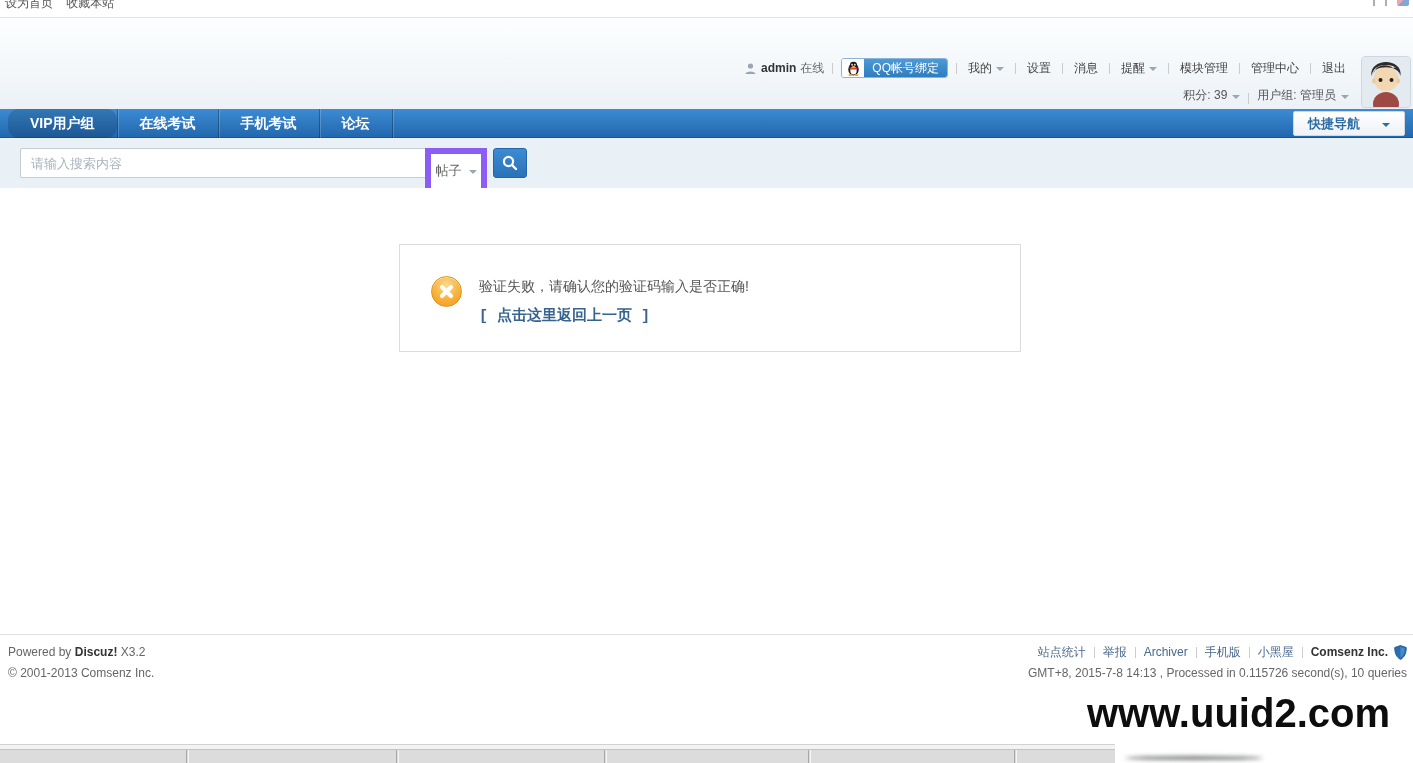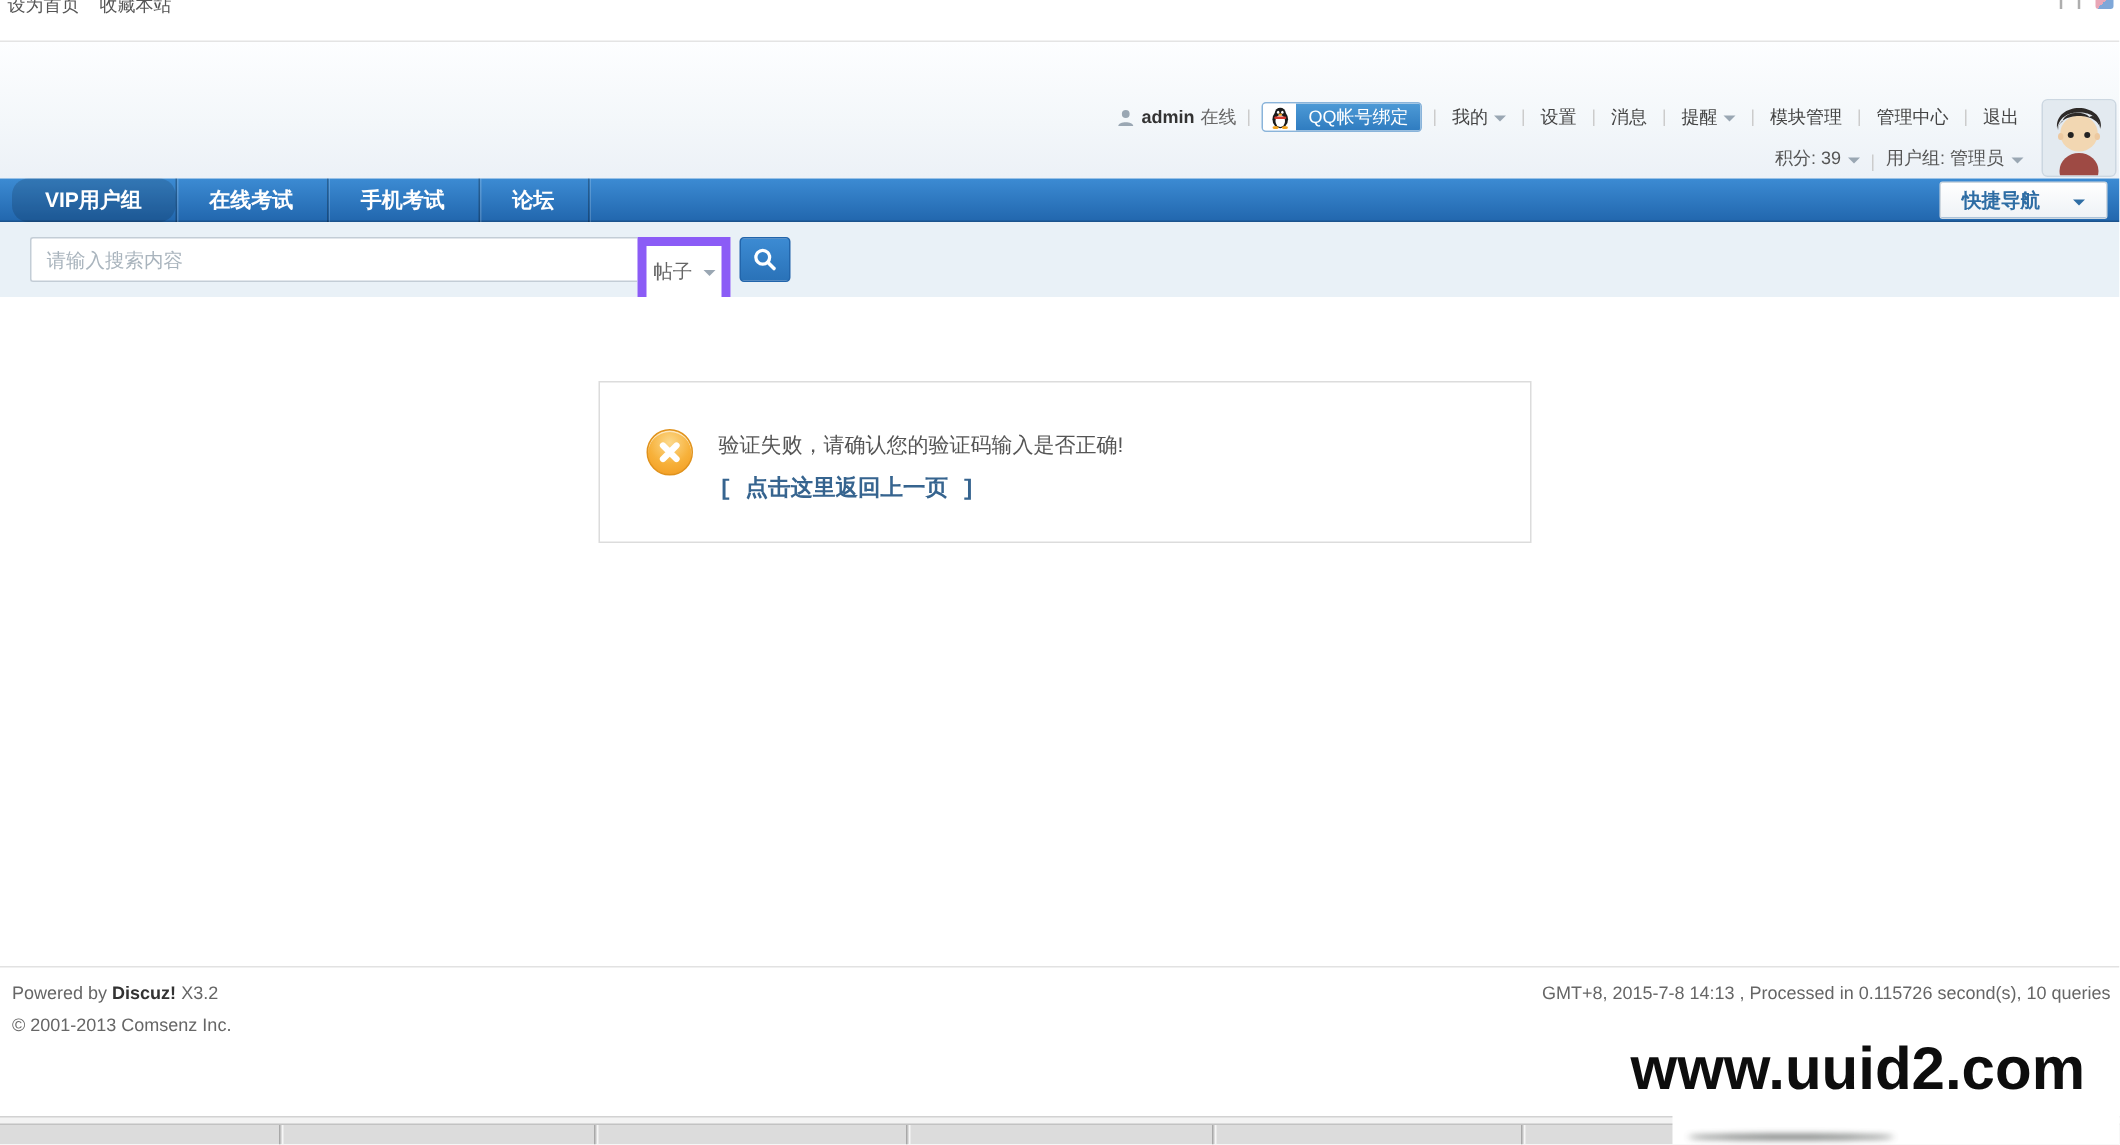--- a/index.html
+++ b/index.html
@@ -2,21 +2,21 @@
 <html><head>
 <meta charset="utf-8">
 <style>
   * { margin:0; padding:0; box-sizing:border-box; }
   html,body { width:1413px; height:763px; }
   body {
     font-family:"Liberation Sans","DejaVu Sans",sans-serif;
     background:#fff; color:#333; overflow:hidden; position:relative;
   }
   
-  .topbar { height:28px; background:#fff; border-bottom:1px solid #e4e4e4; position:relative; overflow:hidden; }
+  .topbar { height:18px; background:#fff; border-bottom:1px solid #e4e4e4; position:relative; overflow:hidden; }
   .topbar-left { position:absolute; left:5px; top:-5px; font-size:12px; color:#555; }
   .topbar-left span { margin-right:10px; cursor:pointer; }
   .topbar-right { position:absolute; right:4px; top:-4px; display:flex; gap:10px; align-items:center; }
   .win-glyph { width:14px; height:10px; border:2px solid #9a9a9a; border-bottom:none; border-radius:2px 2px 0 0; opacity:.8; }
   .win-glyph2 { width:12px; height:10px; border-radius:2px; background:linear-gradient(135deg,#e9a6b6 50%,#7fa7d8 50%); }
   
   .header { height:91px; background:linear-gradient(180deg,#fdfeff 0%,#f3f7fa 60%,#ecf1f7 100%); position:relative; }
   .logo { position:absolute; left:4px; top:10px; width:150px; height:82px; cursor:pointer; }
   .bubble-a { position:absolute; left:6px; top:6px; width:34px; height:30px; border:4px solid #d9b469; border-radius:50%; background:transparent; }
   .bubble-b { position:absolute; left:32px; top:22px; width:22px; height:20px; border:4px solid #d9b469; border-radius:50%; background:#fbfdfe; }
@@ -217,20 +217,39 @@
 <div class="footer">
   <div class="footer-left">
     <div>
       <span>Powered by</span>
       <span class="brand-bold">Discuz!</span>
       <span>X3.2</span>
     </div>
     <div>© 2001-2013 Comsenz Inc.</div>
   </div>
   <div class="footer-right">
+    <div class="footer-links">
+      <a class="footer-link">站点统计</a>
+      <span class="vsep"></span>
+      <a class="footer-link">举报</a>
+      <span class="vsep"></span>
+      <a class="footer-link">Archiver</a>
+      <span class="vsep"></span>
+      <a class="footer-link">手机版</a>
+      <span class="vsep"></span>
+      <a class="footer-link">小黑屋</a>
+      <span class="vsep"></span>
+      <a class="footer-brand">Comsenz Inc.</a>
+      <span class="shield">
+        <svg width="13" height="15" viewBox="0 0 13 15">
+            <path d="M6.5 0.5 L12.3 2.5 C12.3 8 10.8 12 6.5 14.5 C2.2 12 0.7 8 0.7 2.5 Z" fill="#2b6db0" stroke="#1d568f" stroke-width="0.8"></path>
+            <path d="M6.5 2 L10.7 3.5 C10.7 7.5 9.6 10.6 6.5 12.6 Z" fill="#4a8cc9"></path>
+          </svg>
+      </span>
+    </div>
     <div class="footer-time">GMT+8, 2015-7-8 14:13 , Processed in 0.115726 second(s), 10 queries</div>
   </div>
 </div>
 
 <div class="watermark">www.uuid2.com</div>
 
 <div class="bottom-strip">
   <div class="strip-top"></div>
   <div class="strip-main">
     <div class="strip-div" style="left:186px"></div>

